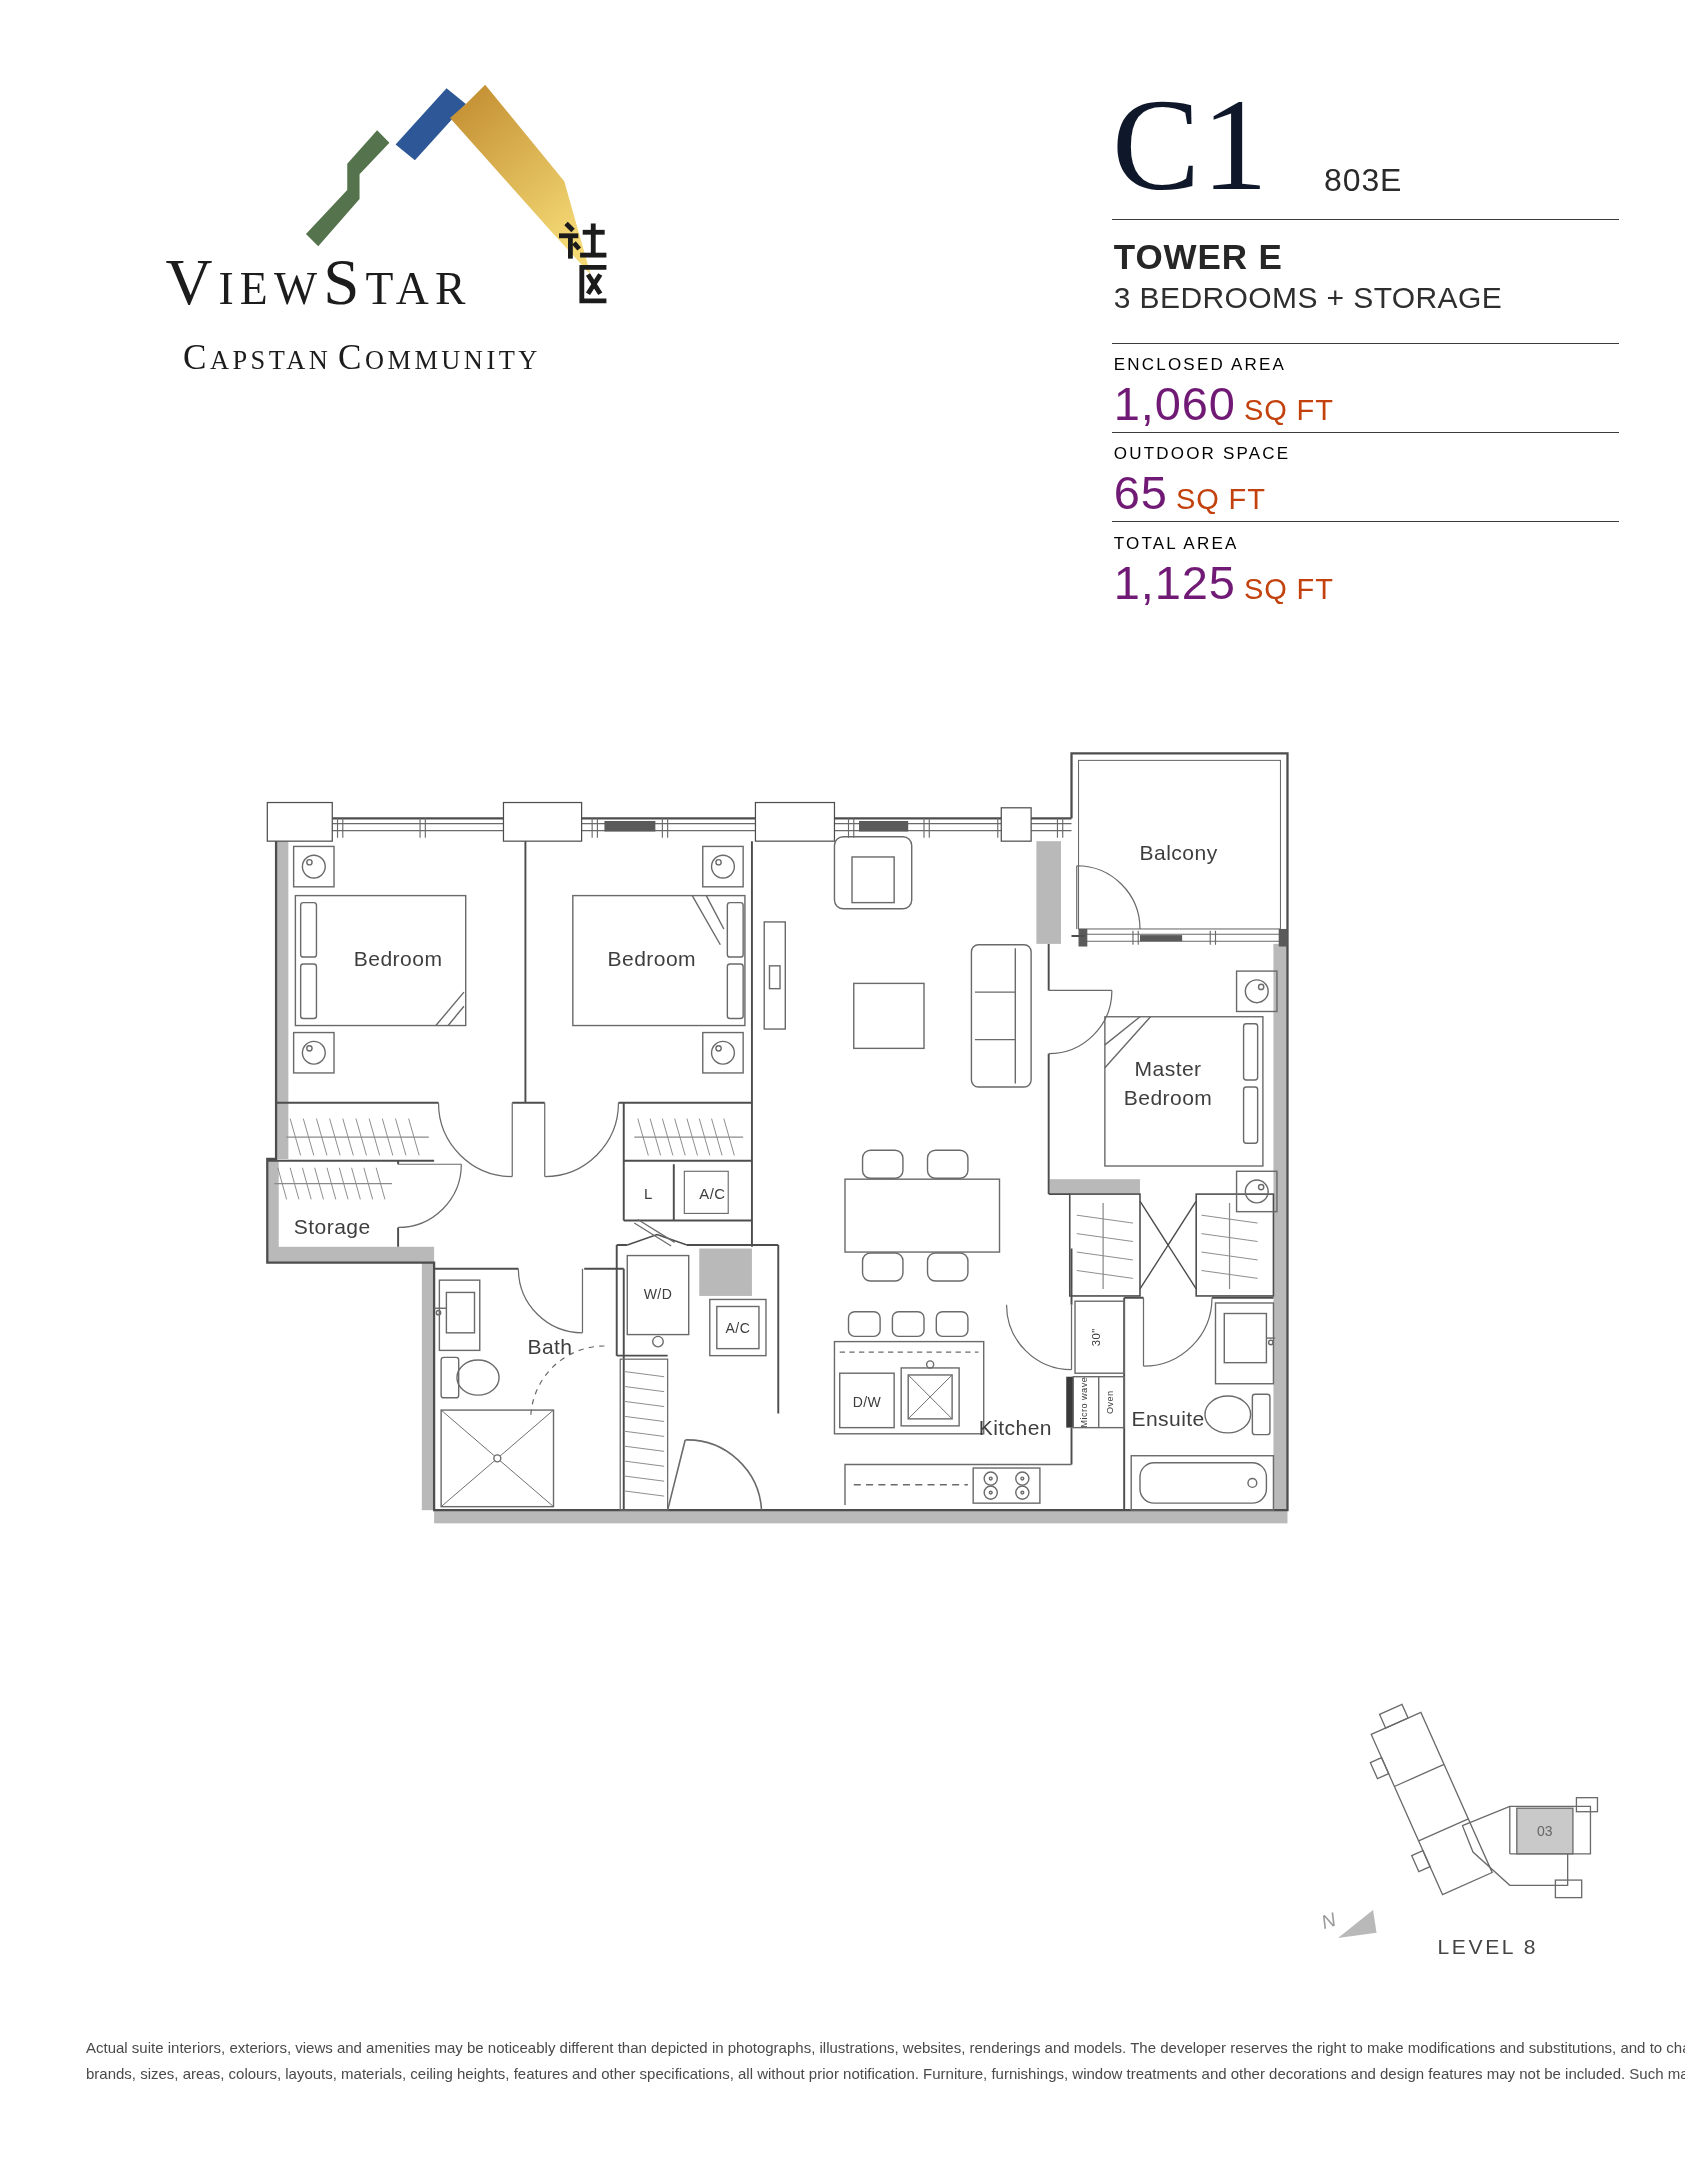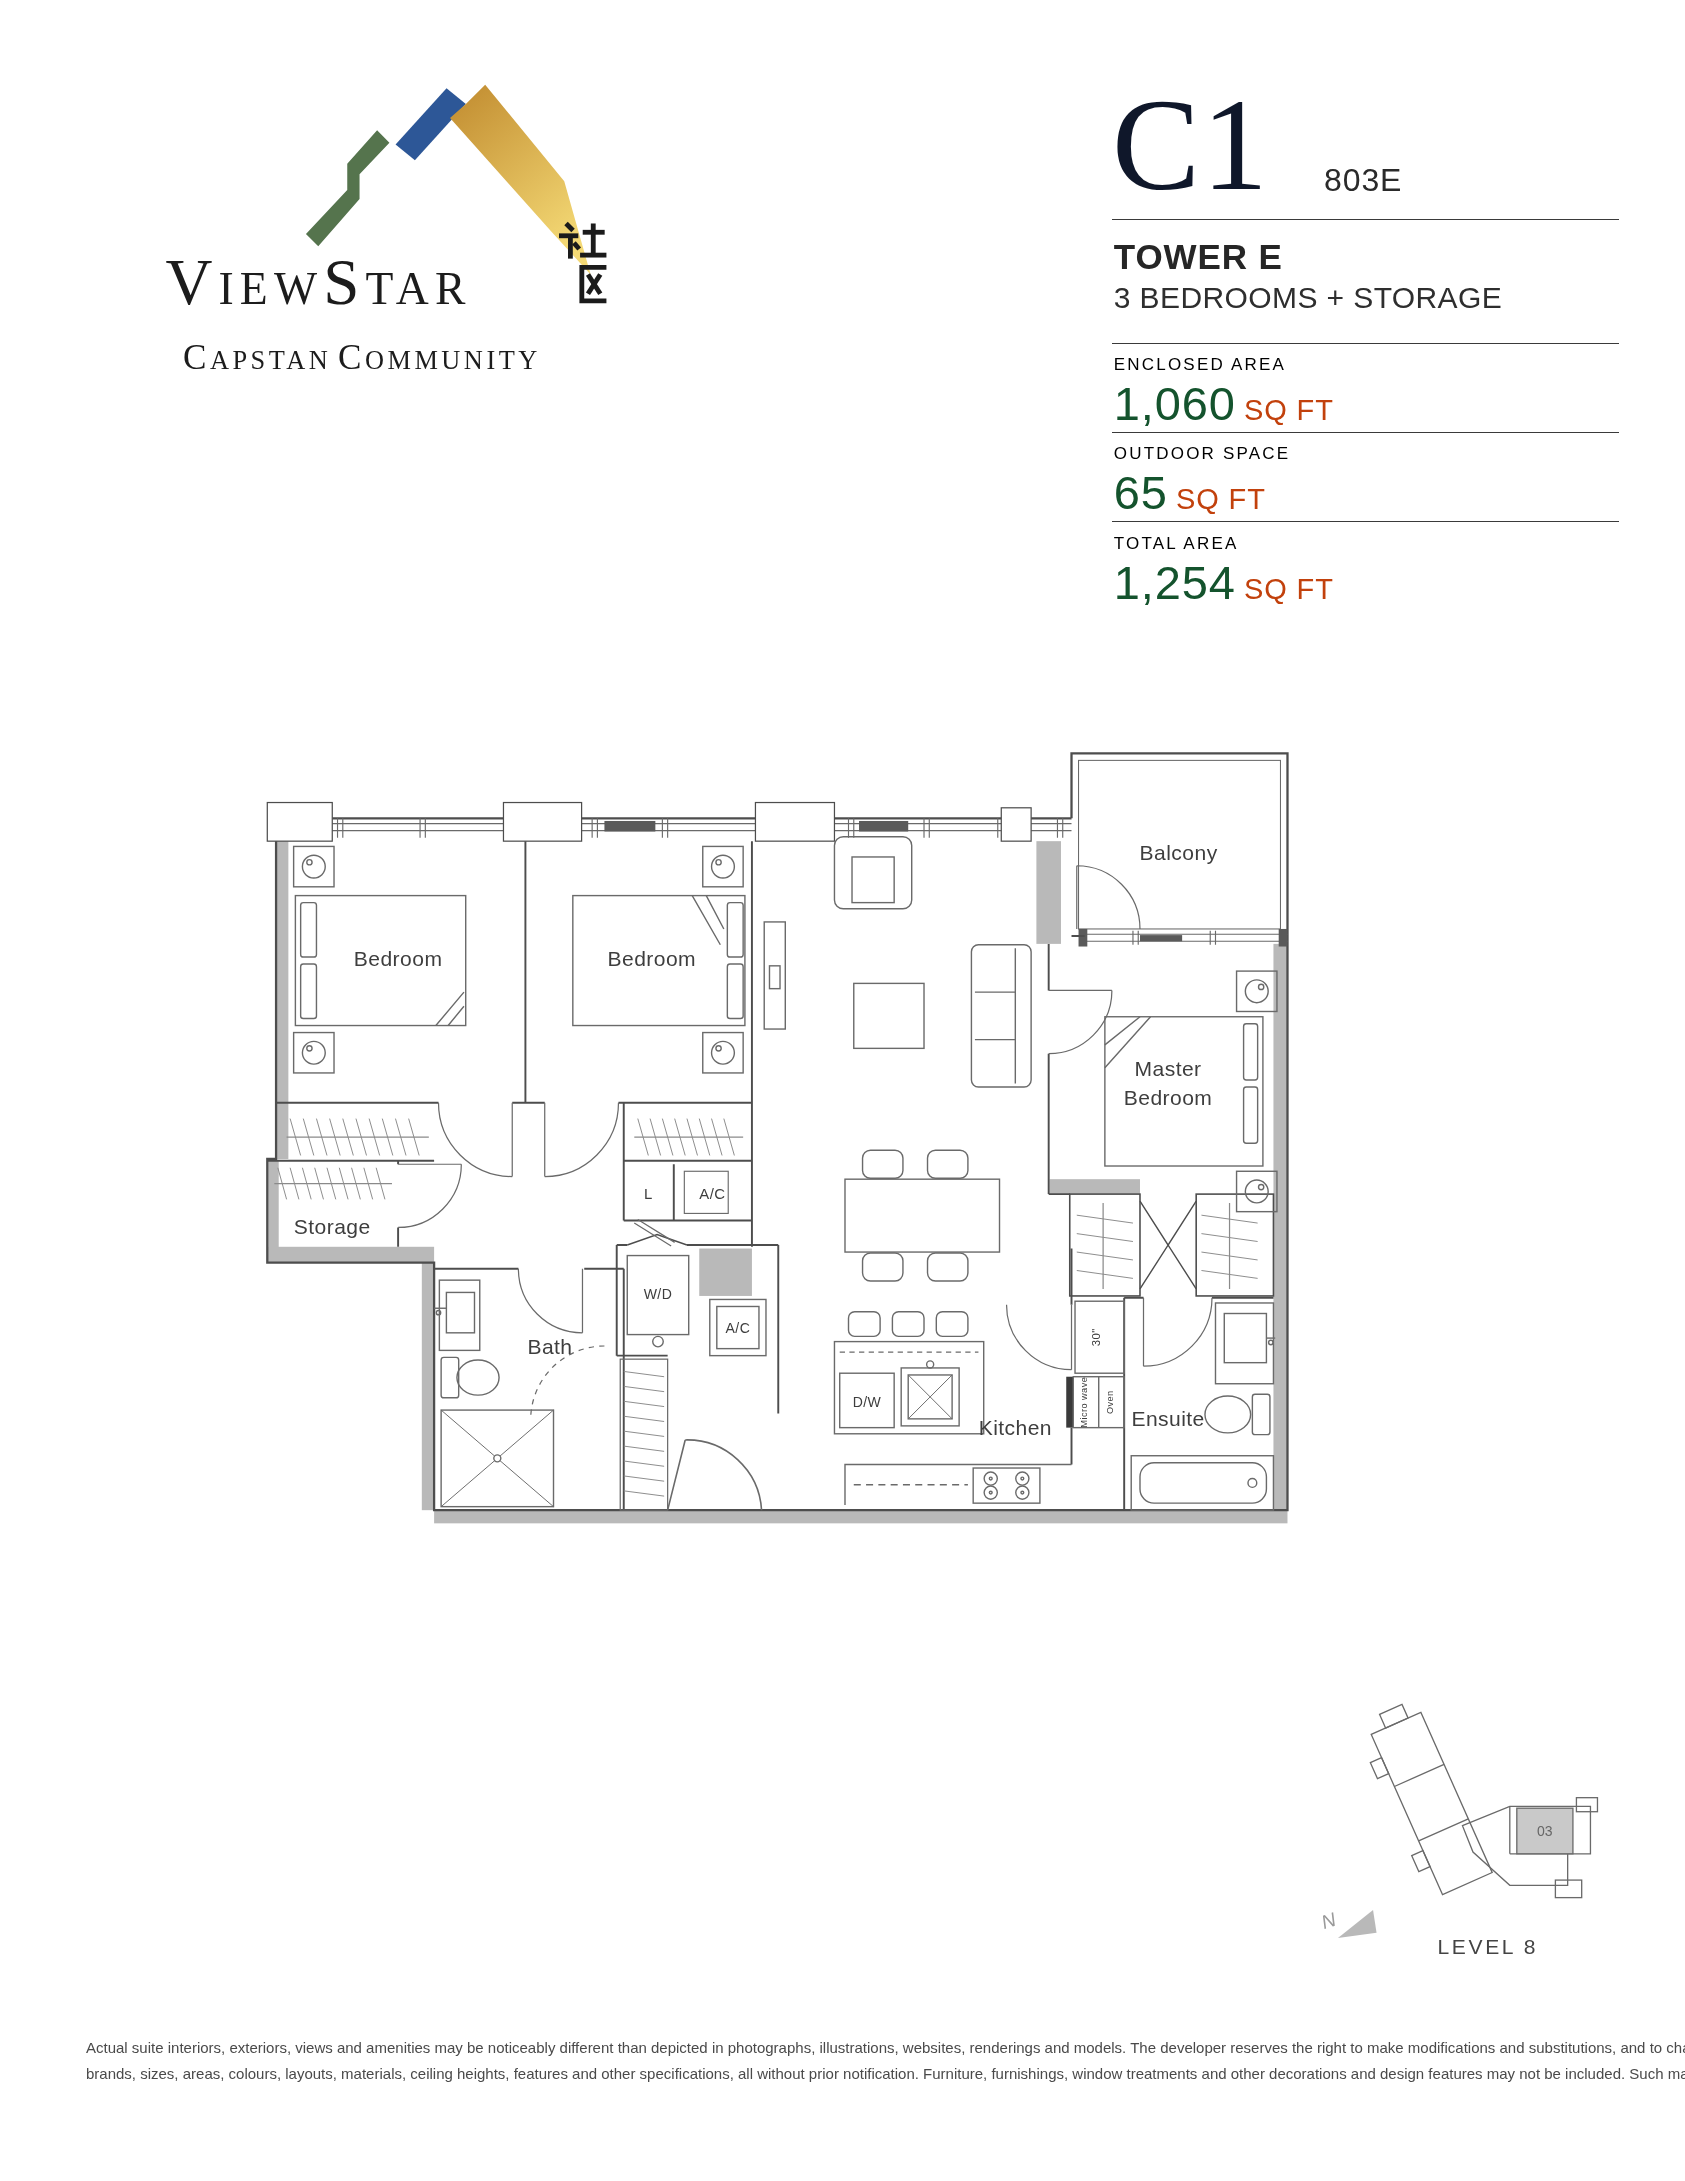--- a/index.html
+++ b/index.html
@@ -8,21 +8,21 @@
   .abs{position:absolute;}
   
   #unit-info{position:absolute;left:1112px;top:0;width:507px;color:#222;}
   .plan-code{font-family:"Liberation Serif",serif;font-size:132px;line-height:1;letter-spacing:1.8px;color:#0f172a;}
   .unit-no{font-size:32px;font-weight:500;color:#2a2a2a;letter-spacing:0.9px;}
   .rule{border-top:1.8px solid #3a3a3a;width:507px;height:0;}
   .rule.thin{border-top-width:1.4px;}
   .tower{font-size:35px;font-weight:700;letter-spacing:0.9px;color:#262626;}
   .layout{font-size:30px;font-weight:400;letter-spacing:0.4px;color:#2e2e2e;}
   .stat-label{font-size:17px;letter-spacing:2.2px;color:#000000;}
-  .stat-value{font-size:47px;color:#14532d;letter-spacing:0.9px;}
+  .stat-value{font-size:47px;color:#701a75;letter-spacing:0.9px;}
   .stat-unit{font-size:29px;color:#c2410c;letter-spacing:0.9px;margin-left:8px;}
   
   #disclaimer{position:absolute;left:86px;top:2035px;width:1545px;color:#4a4a4a;
               font-size:15px;line-height:25.5px;}
   #disclaimer div{white-space:nowrap;}
   svg text{font-family:"Liberation Sans",sans-serif;}
   svg .serif{font-family:"Liberation Serif",serif;}
 </style>
 </head>
 <body>
@@ -72,21 +72,21 @@
 
     <div class="abs stat-label" style="top:355px;left:1.8px;">ENCLOSED AREA</div>
     <div class="abs" style="top:376px;left:1.8px;"><span class="stat-value">1,060</span><span class="stat-unit">SQ FT</span></div>
     <div class="abs rule thin" style="top:432px;left:0;"></div>
 
     <div class="abs stat-label" style="top:444px;left:1.8px;">OUTDOOR SPACE</div>
     <div class="abs" style="top:465px;left:1.8px;"><span class="stat-value">65</span><span class="stat-unit">SQ FT</span></div>
     <div class="abs rule thin" style="top:521px;left:0;"></div>
 
     <div class="abs stat-label" style="top:534px;left:1.8px;">TOTAL AREA</div>
-    <div class="abs" style="top:555px;left:1.8px;"><span class="stat-value">1,254</span><span class="stat-unit">SQ FT</span></div>
+    <div class="abs" style="top:555px;left:1.8px;"><span class="stat-value">1,125</span><span class="stat-unit">SQ FT</span></div>
   </div>
 
   <svg class="abs" style="left:255px;top:727px;" width="1036" height="799" viewBox="0 0 1180 910">
 
     <g fill="#b9b9b9" stroke="none">
       <rect x="24" y="106" width="36" height="24"></rect>
       <rect x="24" y="130" width="14" height="362"></rect>
       <rect x="15" y="493" width="12" height="117"></rect>
       <rect x="14" y="592" width="190" height="18"></rect>
       <rect x="190" y="610" width="14" height="282"></rect>

